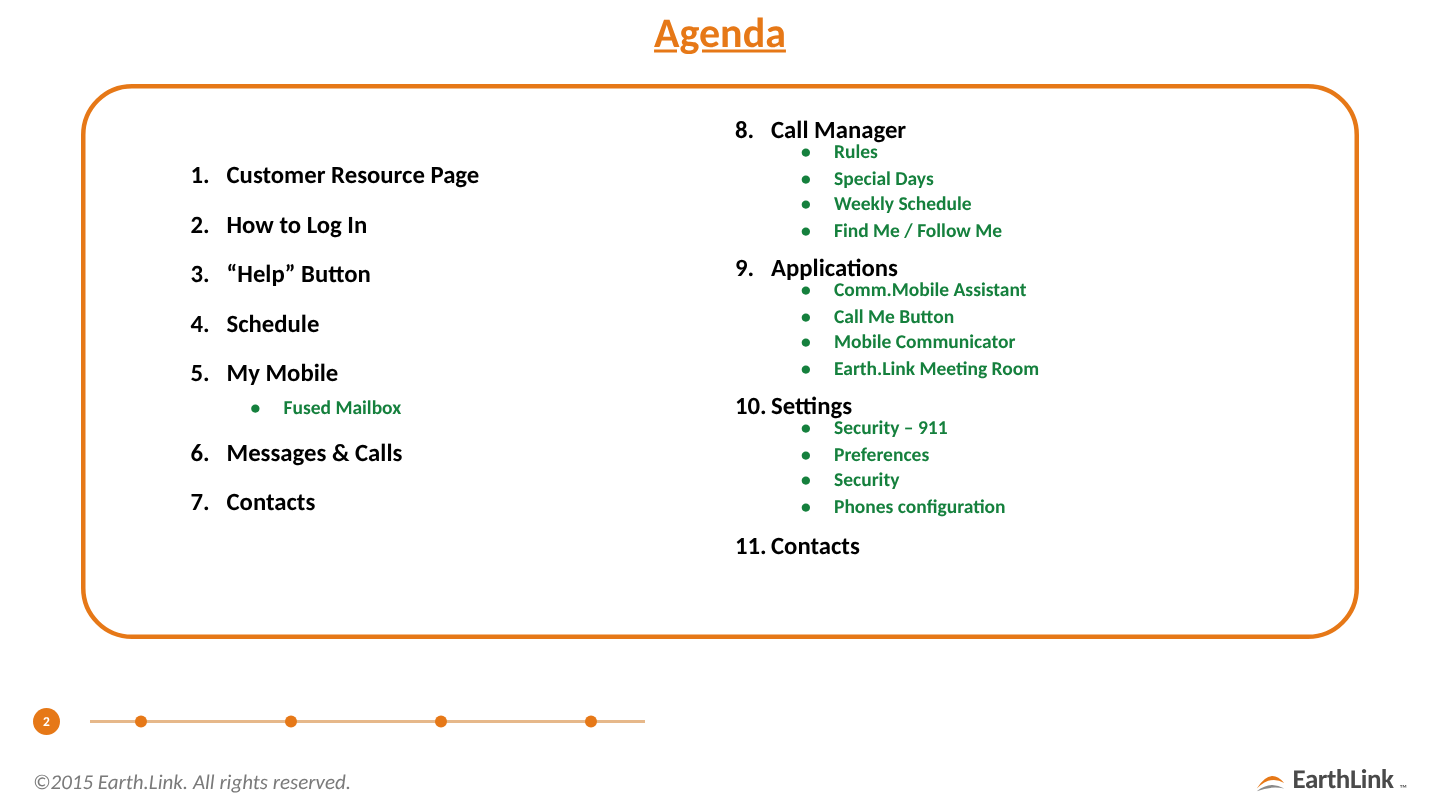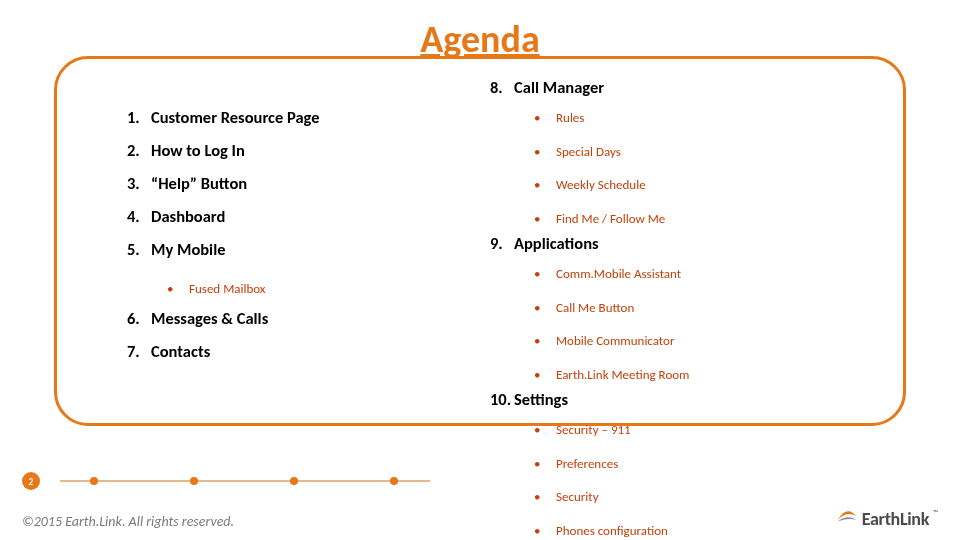--- a/index.html
+++ b/index.html
@@ -1,38 +1,38 @@
 <!DOCTYPE html>
 <html><head>
 <meta charset="utf-8">
 <style>
   * { box-sizing: border-box; margin: 0; padding: 0; }
   html, body { width: 960px; height: 540px; font-family: Calibri, Arial, sans-serif; background: #fff; overflow: hidden; }
   .slide { width: 960px; height: 540px; position: relative; }
-  .title { text-align: center; font-size: 38px; font-weight: bold; color: #E67817; text-decoration: underline; padding-top: 16px; }
+  .title { text-align: center; font-size: 28px; font-weight: bold; color: #E67817; text-decoration: underline; padding-top: 4px; }
   .box { position: absolute; top: 56px; left: 54px; width: 852px; height: 370px; border: 3px solid #E67817; border-radius: 34px; }
   .cols { display: flex; width: 100%; height: 100%; padding: 18px 30px 10px 30px; }
   .col { display: flex; flex-direction: column; }
   .col-left { width: 50%; padding-left: 40px; padding-top: 30px; }
   .col-right { width: 50%; padding-left: 10px; }
   .num-item { font-size: 16.5px; font-weight: 600; color: #000; margin-bottom: 13px; display: flex; }
   .num-item .num { width: 24px; flex-shrink: 0; }
   .sub-list { margin-left: 44px; margin-top: -8px; margin-bottom: 10px; }
-  .sub-item { font-size: 13px; font-weight: 400; color: #c2410c; line-height: 1.35; margin-top: 16px; }
+  .sub-item { font-size: 13px; font-weight: 700; color: #15803d; line-height: 1.35; }
   .sub-item::before { content: "•"; display: inline-block; width: 22px; }
   .col-left .sub-list { margin-left: 40px; }
   .col-left .sub-item { font-size: 13px; }
   .col-right .num-item { margin-bottom: 4px; }
   .col-right .sub-list { margin-bottom: 6px; }
   .footer { position: absolute; left: 0; right: 0; bottom: 0; height: 80px; }
   .page-badge { position: absolute; left: 22px; top: 12px; width: 18px; height: 18px; border-radius: 50%; background: #E67817; color: #fff; font-size: 9px; font-weight: bold; display: flex; align-items: center; justify-content: center; }
   .timeline { position: absolute; left: 60px; top: 20px; width: 370px; height: 2px; background: #E6B88A; }
   .timeline .dot { position: absolute; top: -3px; width: 8px; height: 8px; border-radius: 50%; background: #E67817; }
   .copyright { position: absolute; left: 22px; bottom: 10px; font-size: 14px; color: #7a7a7a; font-style: italic; }
-  .logo { position: absolute; right: 22px; bottom: 10px; display: flex; align-items: flex-start; gap: 4px; }
+  .logo { position: absolute; right: 22px; bottom: 10px; display: flex; align-items: flex-end; gap: 4px; }
   .logo-mark { width: 22px; height: 16px; position: relative; }
   .logo-mark svg { width: 100%; height: 100%; }
   .logo-text { font-size: 18px; font-weight: 600; color: #4a4a4a; letter-spacing: -0.3px; }
   .logo-tm { font-size: 7px; color: #4a4a4a; vertical-align: super; }
 </style>
 </head>
 <body>
 
 <div class="slide">
   <div class="title">Agenda</div>
@@ -48,21 +48,21 @@
         <div class="num-item">
             <span class="num">2.</span>
             <span>How to Log In</span>
           </div>
         <div class="num-item">
             <span class="num">3.</span>
             <span>“Help” Button</span>
           </div>
         <div class="num-item">
             <span class="num">4.</span>
-            <span>Dashboard</span>
+            <span>Schedule</span>
           </div>
         <div class="num-item">
             <span class="num">5.</span>
             <span>My Mobile</span>
           </div>
         <div class="sub-list">
           <div class="sub-item">Fused Mailbox</div>
         </div>
         <div class="num-item">
             <span class="num">6.</span>

